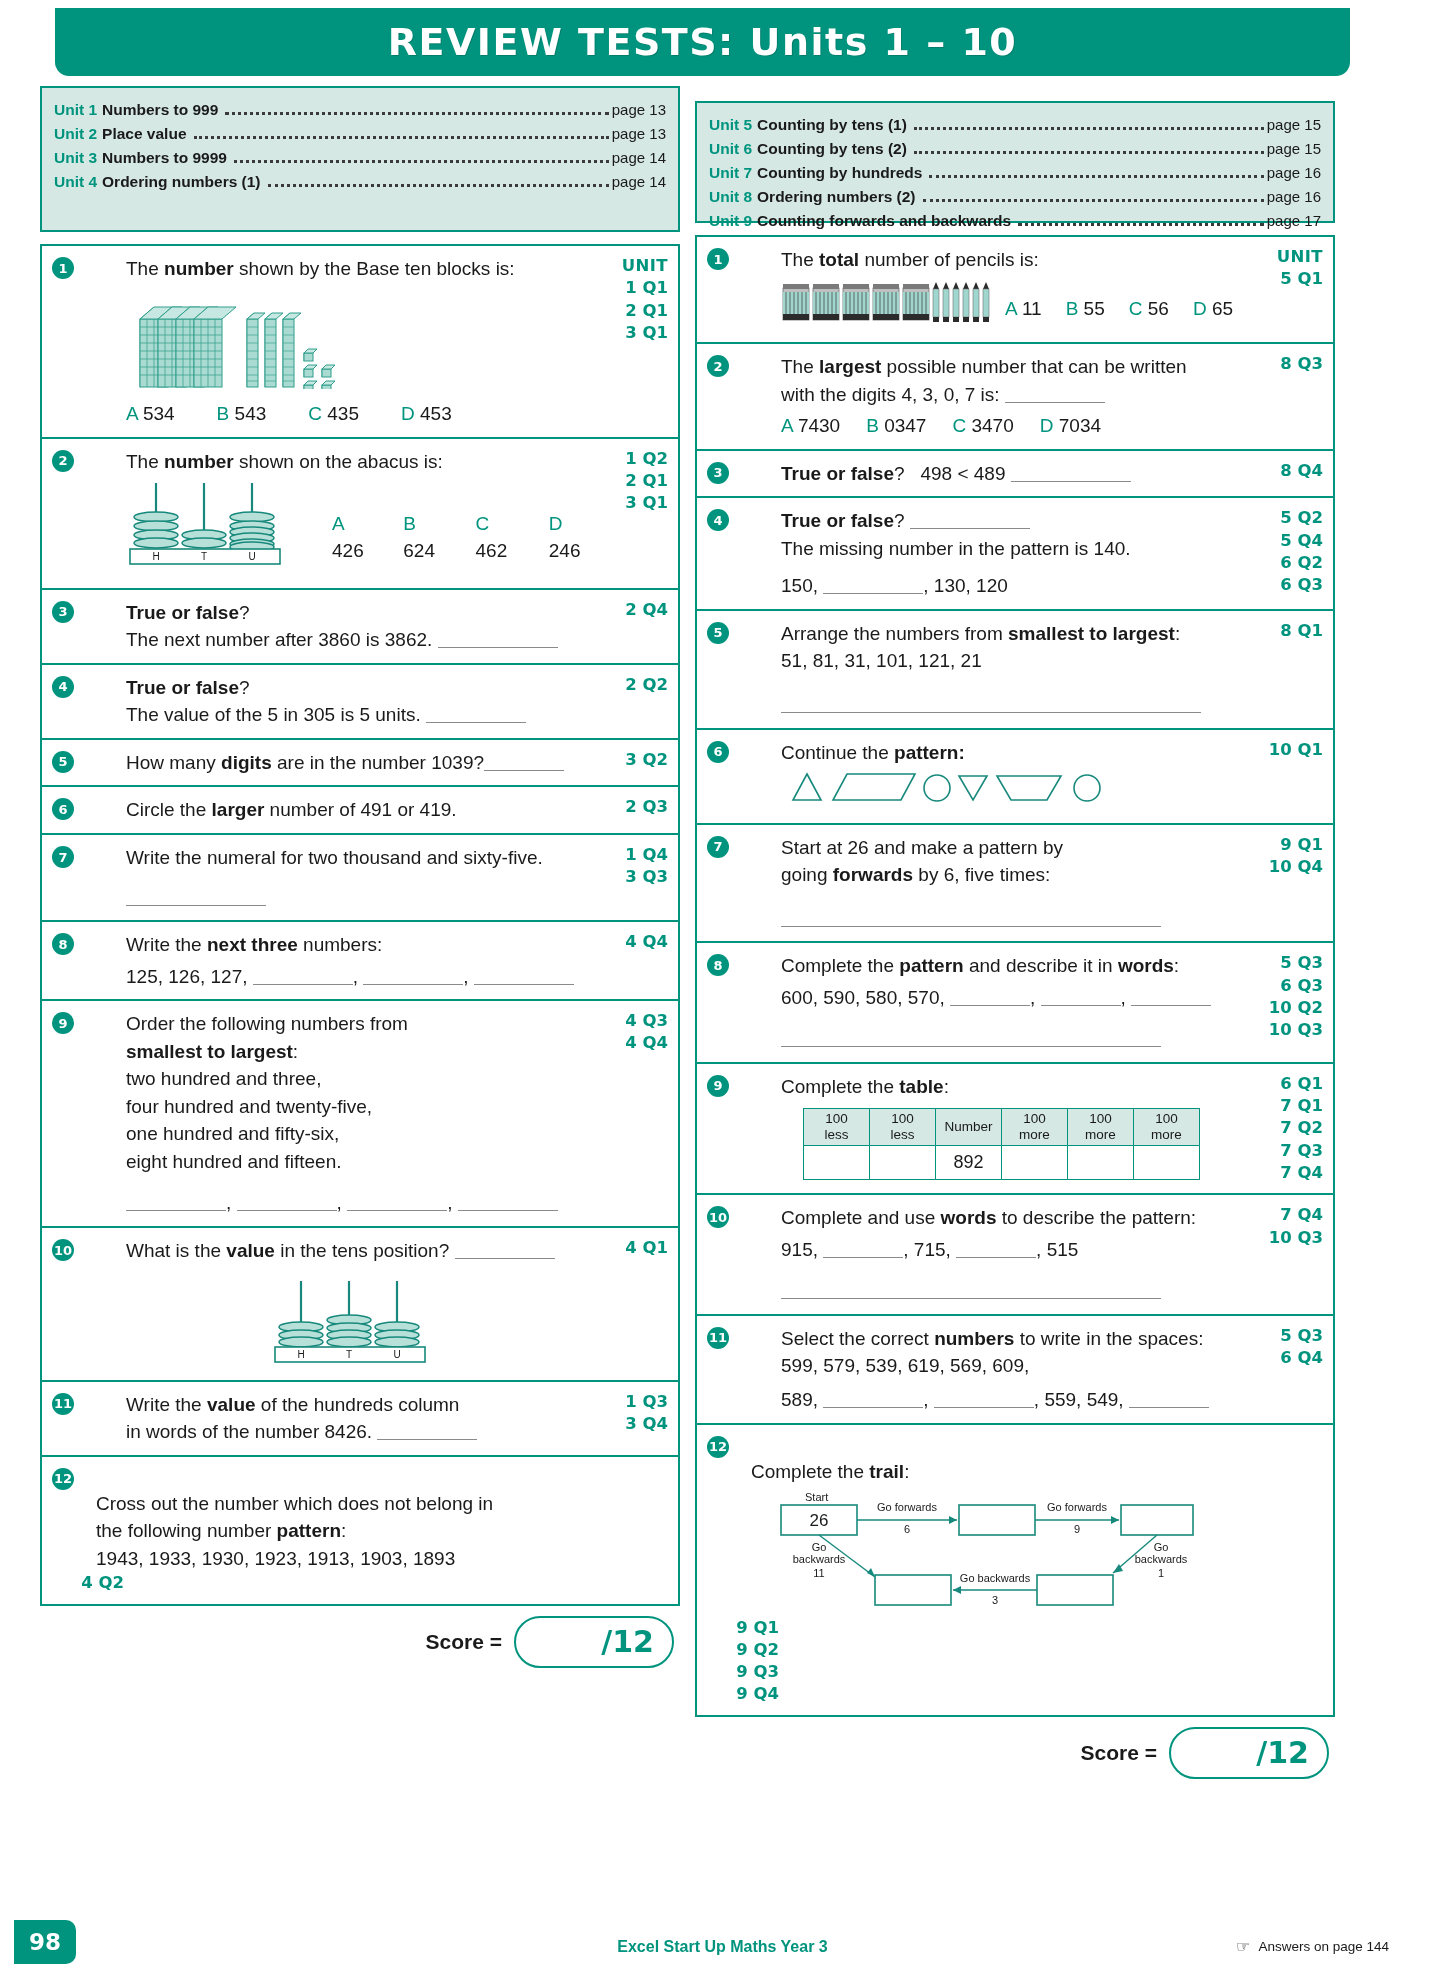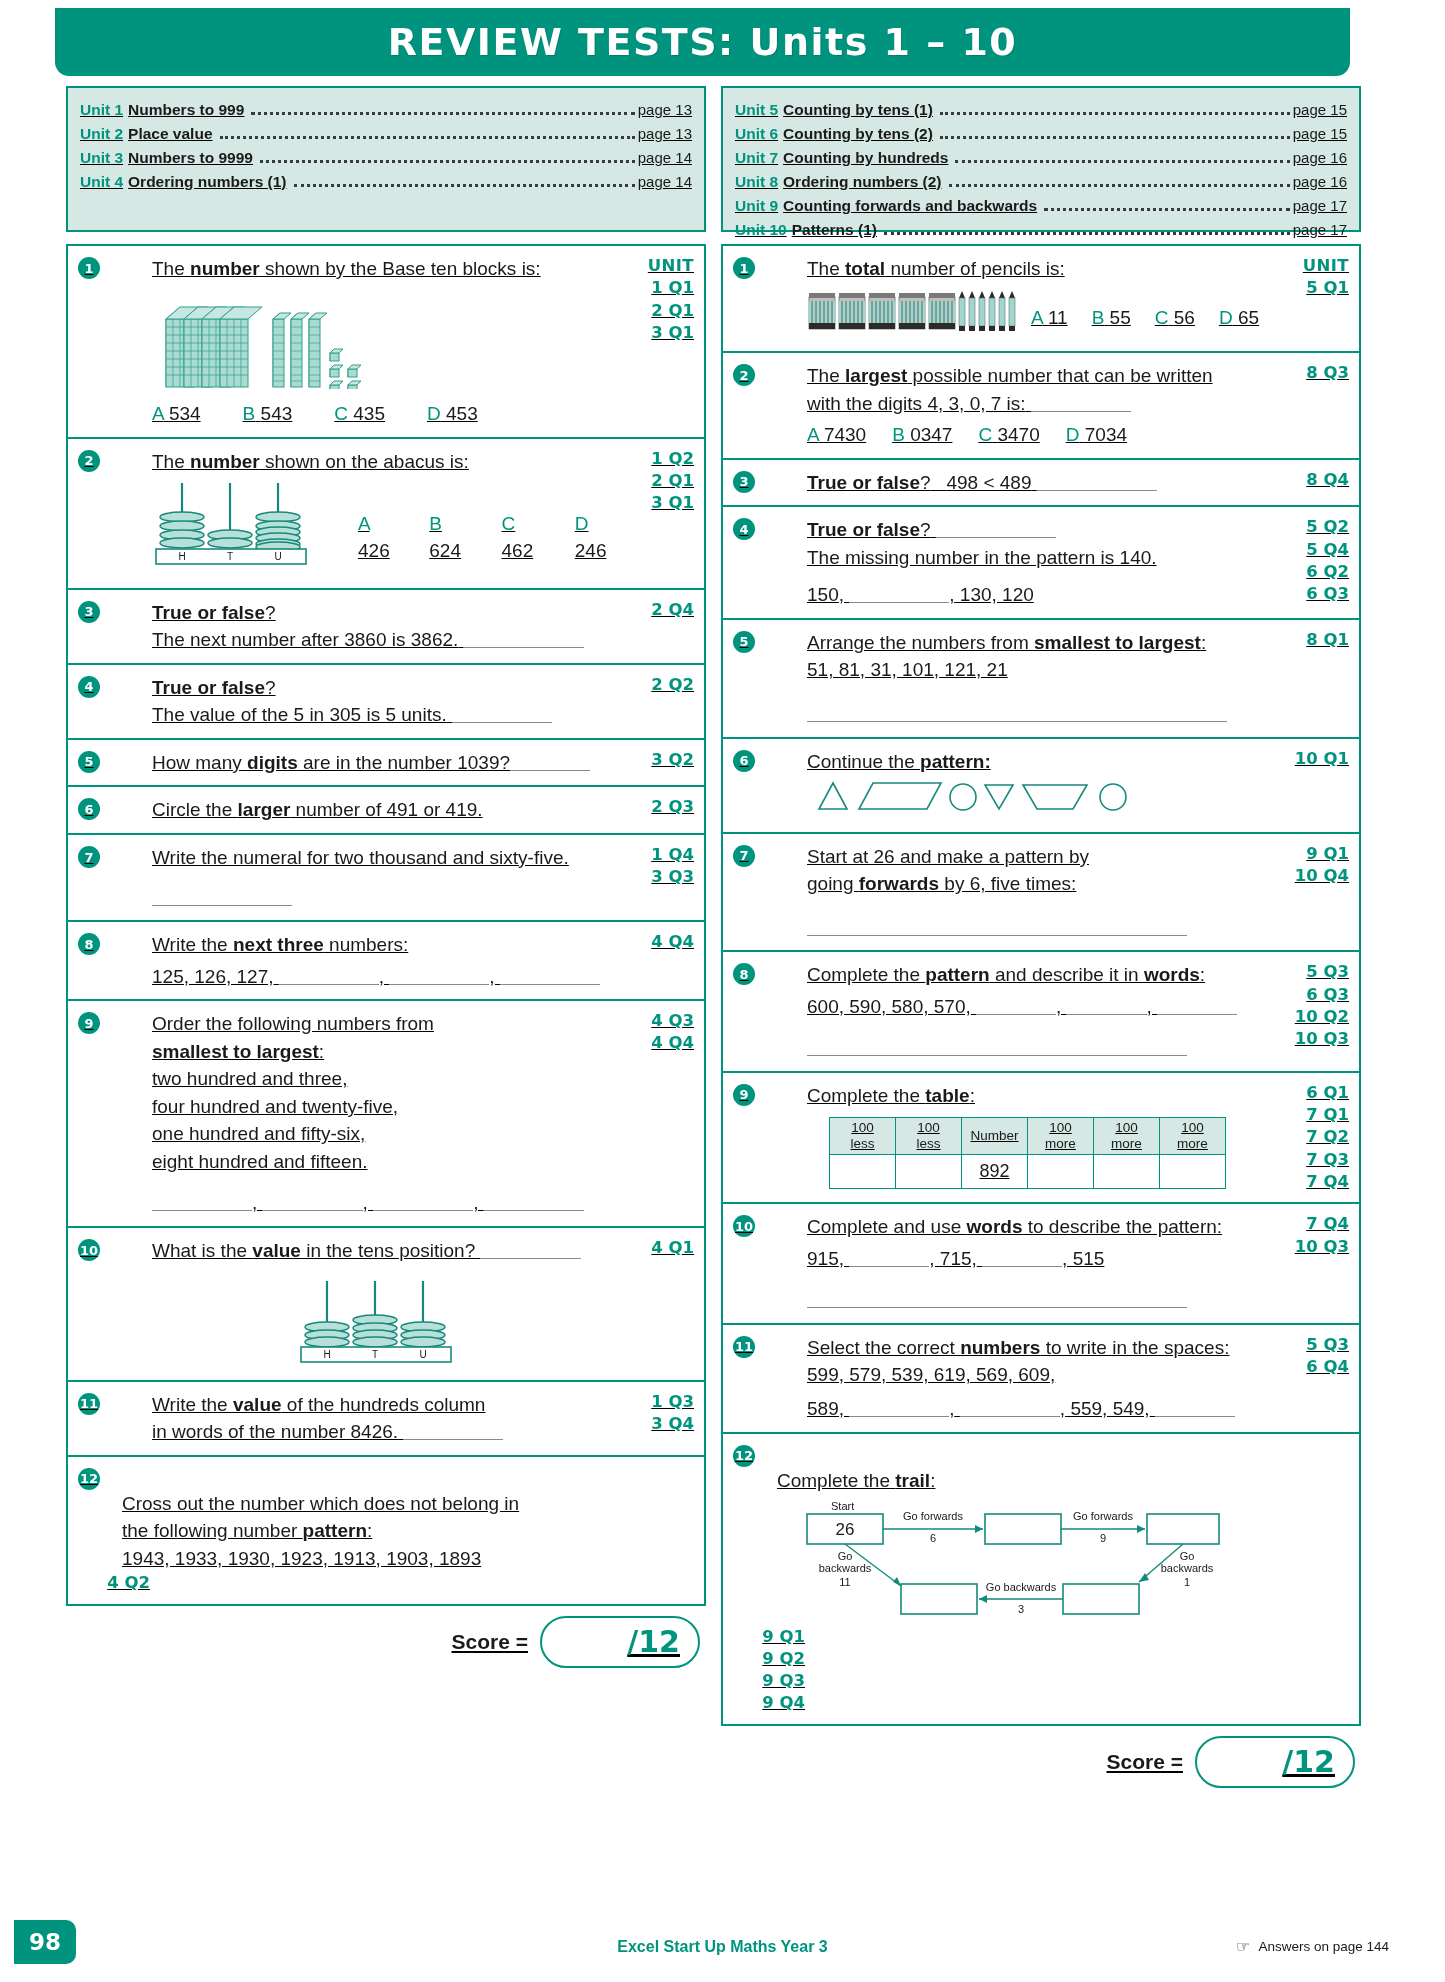--- a/index.html
+++ b/index.html
@@ -19,31 +19,31 @@
     background:#00947e; border-radius:0 0 14px 14px;
     display:flex; align-items:center; justify-content:center;
   }
   .banner h1{
     margin:0; color:#fff; font-size:38px; letter-spacing:1.5px;
     font-weight:bold; font-family:"DejaVu Sans", sans-serif;
     text-shadow:1px 1px 0 rgba(0,0,0,.15);
   }
 
   
-  .cols{ position:absolute; left:66px; top:86px; width:1295px;text-decoration:underline; }
+  .cols{ position:absolute; left:40px; top:86px; width:1295px; }
   .col{ width:640px; }
   .colwrap{ display:flex; gap:15px; }
 
   
   .index{
     border:2px solid #00947e; background:#d5e8e4;
     padding:10px 12px 12px 12px;
   }
   .index-left{ height:146px; }
-  .index-right{ height:146px; }
+  .index-right{ height:122px;margin-top:15px; }
   .idx-row{
     display:flex; align-items:baseline; font-size:15.5px; color:#1a1a1a;
     font-weight:bold; line-height:1.55; white-space:nowrap;
   }
   .idx-unit{ color:#00947e; font-weight:bold; margin-right:5px; }
   .idx-title{ color:#1a1a1a; font-weight:bold; }
   .idx-dots{
     flex:1; border-bottom:3px dotted #3a3a3a; margin:0 3px 4px 7px;
     min-width:16px; height:1px;
   }

